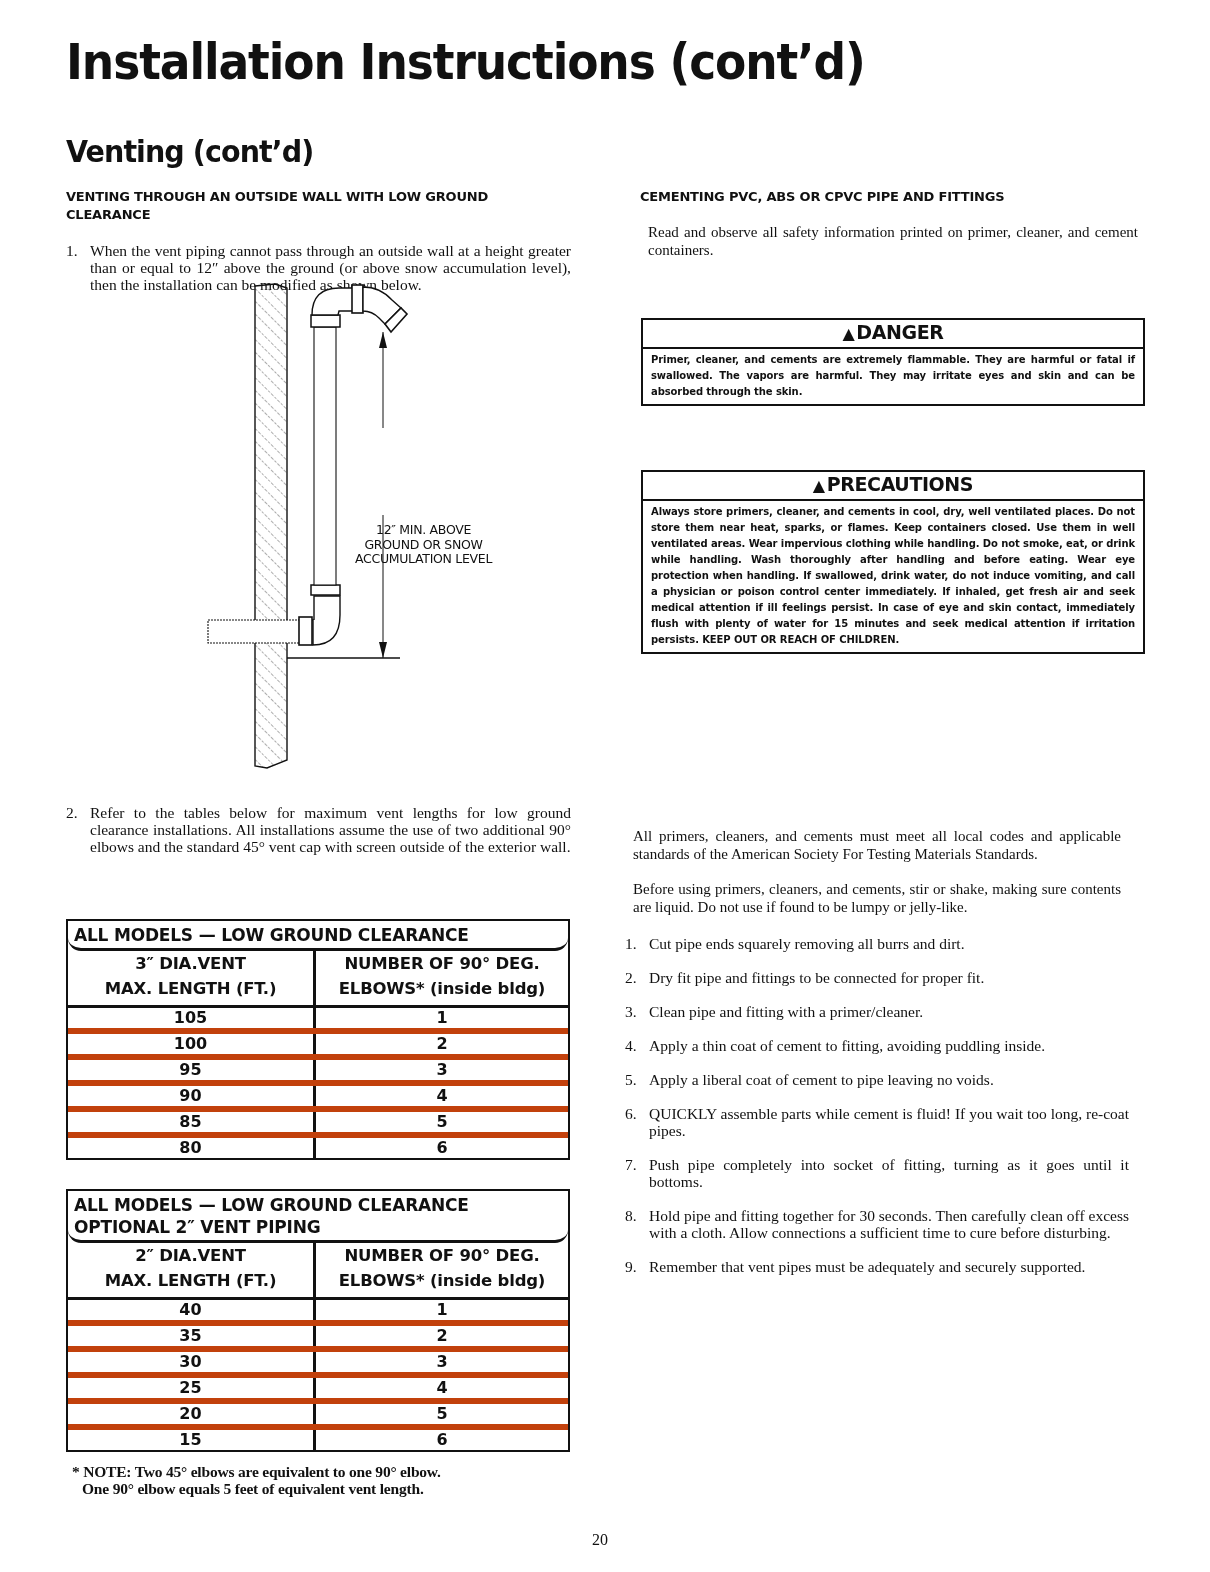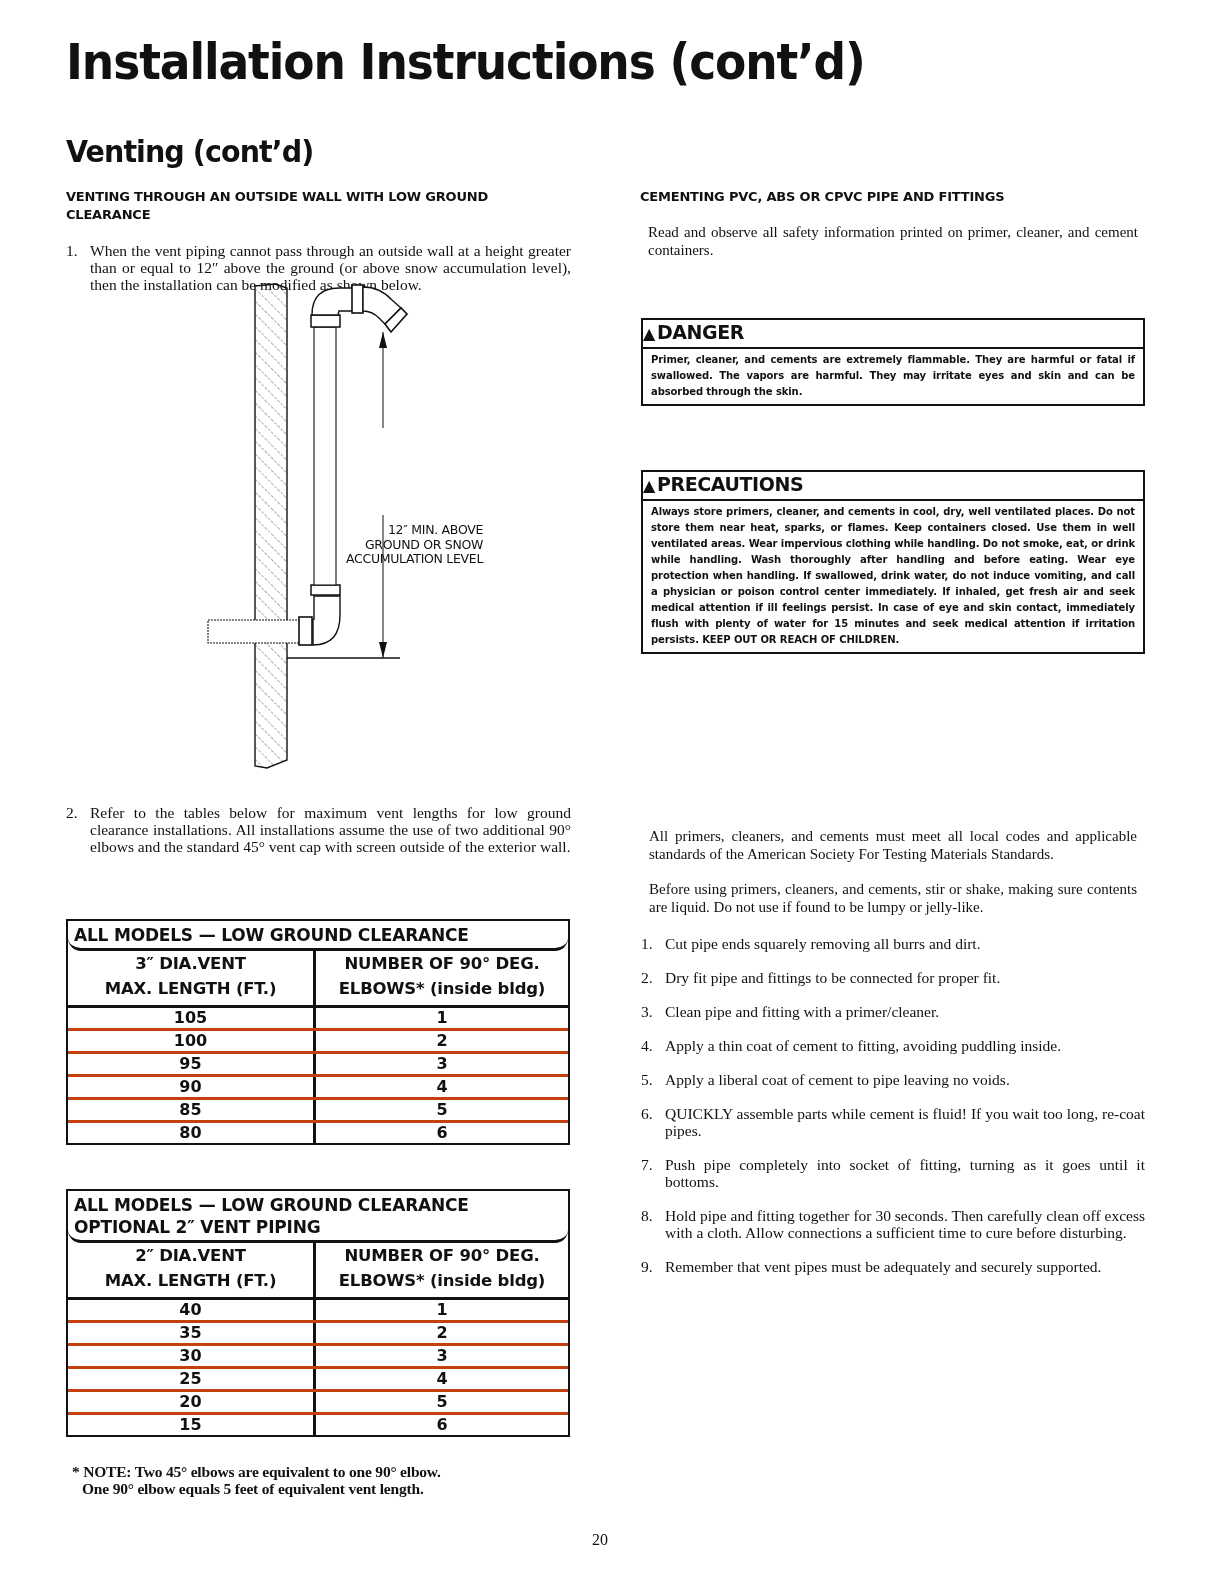--- a/index.html
+++ b/index.html
@@ -23,27 +23,27 @@
   .diagram { position: absolute; left: 195px; top: 280px; width: 340px; height: 490px; }
   .diagram-label { position: absolute; left: 355px; top: 522px; font-family: "DejaVu Sans", sans-serif; font-size: 12.5px; line-height: 14.5px; text-align: center; letter-spacing: -0.3px; }
 
   
   .vent-table { position: absolute; left: 66px; width: 504px; border: 2px solid #111; font-family: "DejaVu Sans", sans-serif; font-weight: bold; box-sizing: border-box; }
   .vent-table .tcaption { font-size: 17px; line-height: 22px; padding: 3px 5px 2px 6px; border-bottom: 3px solid #111; letter-spacing: -0.2px; border-radius: 13px; }
   .vent-table .thead { display: flex; border-bottom: 3px solid #111; }
   .vent-table .thead div { font-size: 16.5px; line-height: 21px; text-align: center; padding: 1px 0 3px; letter-spacing: -0.2px; }
   .vent-table .c1 { width: 248px; border-right: 3px solid #111; box-sizing: border-box; }
   .vent-table .c2 { flex: 1; }
-  .vent-table .trow { display: flex; border-bottom: 3px solid #c2410c; height: 20px; }
+  .vent-table .trow { display: flex; border-bottom: 6px solid #c2410c; height: 20px; }
   .vent-table .trow:last-child { border-bottom: none; }
   .vent-table .trow div { font-size: 16px; line-height: 20px; text-align: center; }
 
   
   .warn-box { position: absolute; left: 641px; width: 504px; border: 2px solid #111; box-sizing: border-box; font-family: "DejaVu Sans", sans-serif; font-weight: bold; }
-  .warn-box .whead { font-size: 19px; line-height: 24px; padding: 0 0 1px; border-bottom: 2px solid #111; letter-spacing: -0.4px; }
+  .warn-box .whead { text-align: center; font-size: 19px; line-height: 24px; padding: 0 0 1px; border-bottom: 2px solid #111; letter-spacing: -0.4px; }
   .warn-box .whead .tri { font-size: 16px; margin-right: 2px; }
   .warn-box .wbody { font-size: 10px; line-height: 16px; padding: 3px 8px 4px 8px; text-align: justify; letter-spacing: -0.1px; }
 
   .footnote { position: absolute; left: 72px; top: 1463px; font-family: "Liberation Serif", serif; font-weight: bold; font-size: 15.5px; line-height: 17px; letter-spacing: -0.2px; }
   .page-number { position: absolute; left: 592px; top: 1531px; font-family: "Liberation Serif", serif; font-size: 16px; }
 </style>
 </head>
 <body>
 
 <h1 class="page-title">Installation Instructions (cont’d)</h1>
@@ -87,21 +87,21 @@
     <path d="M190,44 L206,28 L212,34 L196,52 Z" fill="#fff" stroke="#111" stroke-width="1.6"></path>
 
     <line x1="188" y1="52" x2="188" y2="148" stroke="#111" stroke-width="1"></line>
     <polygon points="188,52 184,68 192,68" fill="#111"></polygon>
     <line x1="188" y1="235" x2="188" y2="378" stroke="#111" stroke-width="1"></line>
     <polygon points="188,378 184,362 192,362" fill="#111"></polygon>
 
     <line x1="92" y1="378" x2="205" y2="378" stroke="#111" stroke-width="1.3"></line>
   </svg>
 </div>
-<div class="diagram-label" style="left:346px; top:523px;text-align:right;">
+<div class="diagram-label" style="left:355px; top:523px;">
   <div>12″ MIN. ABOVE</div>
   <div>GROUND OR SNOW</div>
   <div>ACCUMULATION LEVEL</div>
 </div>
 
 <div class="num-item" style="position:absolute; left:66px; top:804px; width:505px;">
   <span class="n">2.</span>
   <span class="t">Refer to the tables below for maximum vent lengths for low ground clearance installations. All installations assume the use of two additional 90° elbows and the standard 45° vent cap with screen outside of the exterior wall.</span>
 </div>
 
@@ -201,21 +201,21 @@
   <div class="wbody">Primer, cleaner, and cements are extremely flammable. They are harmful or fatal if swallowed. The vapors are harmful. They may irritate eyes and skin and can be absorbed through the skin.</div>
 </div>
 
 <div class="warn-box" style="top:470px;">
   <div class="whead">
     <span class="tri">▲</span><span>PRECAUTIONS</span>
   </div>
   <div class="wbody">Always store primers, cleaner, and cements in cool, dry, well ventilated places. Do not store them near heat, sparks, or flames. Keep containers closed. Use them in well ventilated areas. Wear impervious clothing while handling. Do not smoke, eat, or drink while handling. Wash thoroughly after handling and before eating. Wear eye protection when handling. If swallowed, drink water, do not induce vomiting, and call a physician or poison control center immediately. If inhaled, get fresh air and seek medical attention if ill feelings persist. In case of eye and skin contact, immediately flush with plenty of water for 15 minutes and seek medical attention if irritation persists. KEEP OUT OR REACH OF CHILDREN.</div>
 </div>
 
-<div style="position:absolute; left:641px; top:820px; width:504px;">
+<div style="position:absolute; left:625px; top:820px; width:504px;">
   <p class="body-text">All primers, cleaners, and cements must meet all local codes and applicable standards of the American Society For Testing Materials Standards.</p>
   <p class="body-text" style="margin-top:18px;">Before using primers, cleaners, and cements, stir or shake, making sure contents are liquid. Do not use if found to be lumpy or jelly-like.</p>
 
   <div class="num-item" style="margin-top:19px;">
       <span class="n">1.</span>
       <span class="t">Cut pipe ends squarely removing all burrs and dirt.</span>
     </div>
   <div class="num-item" style="margin-top:17px;">
       <span class="n">2.</span>
       <span class="t">Dry fit pipe and fittings to be connected for proper fit.</span>

